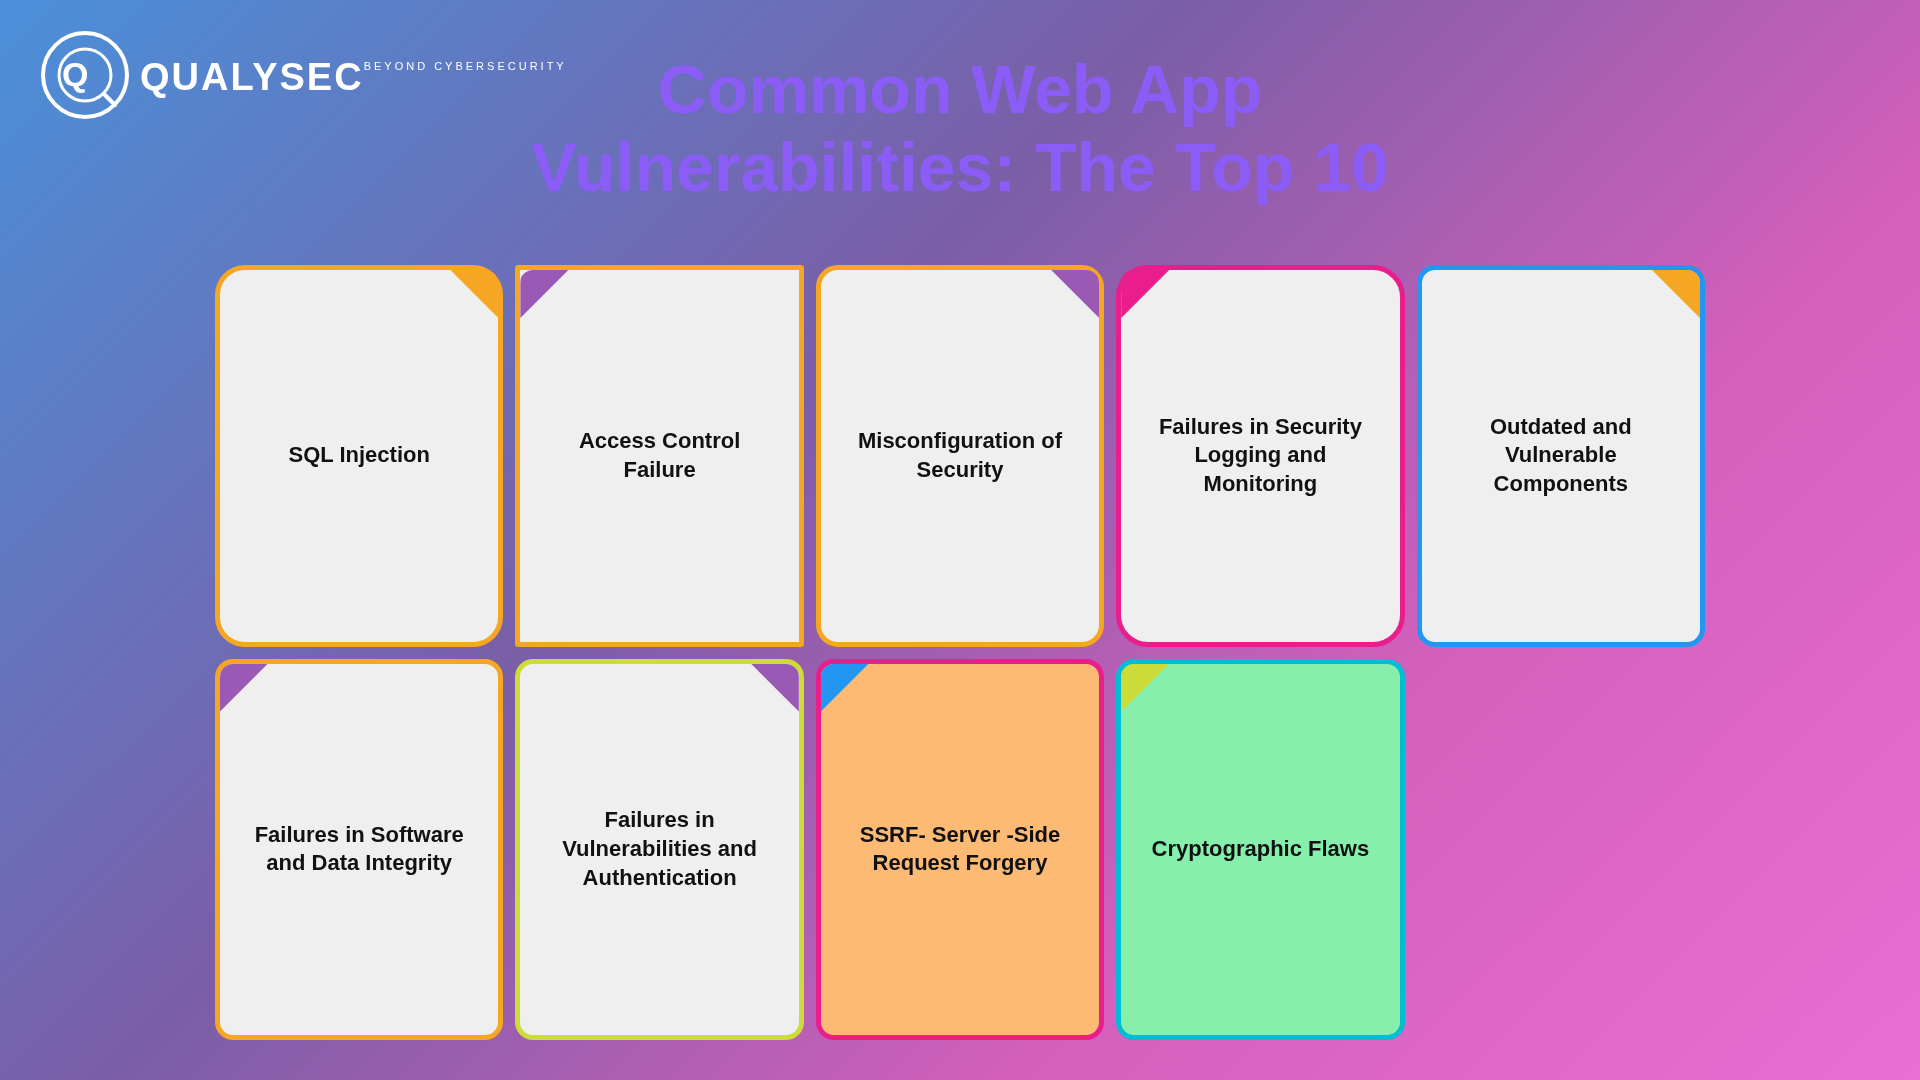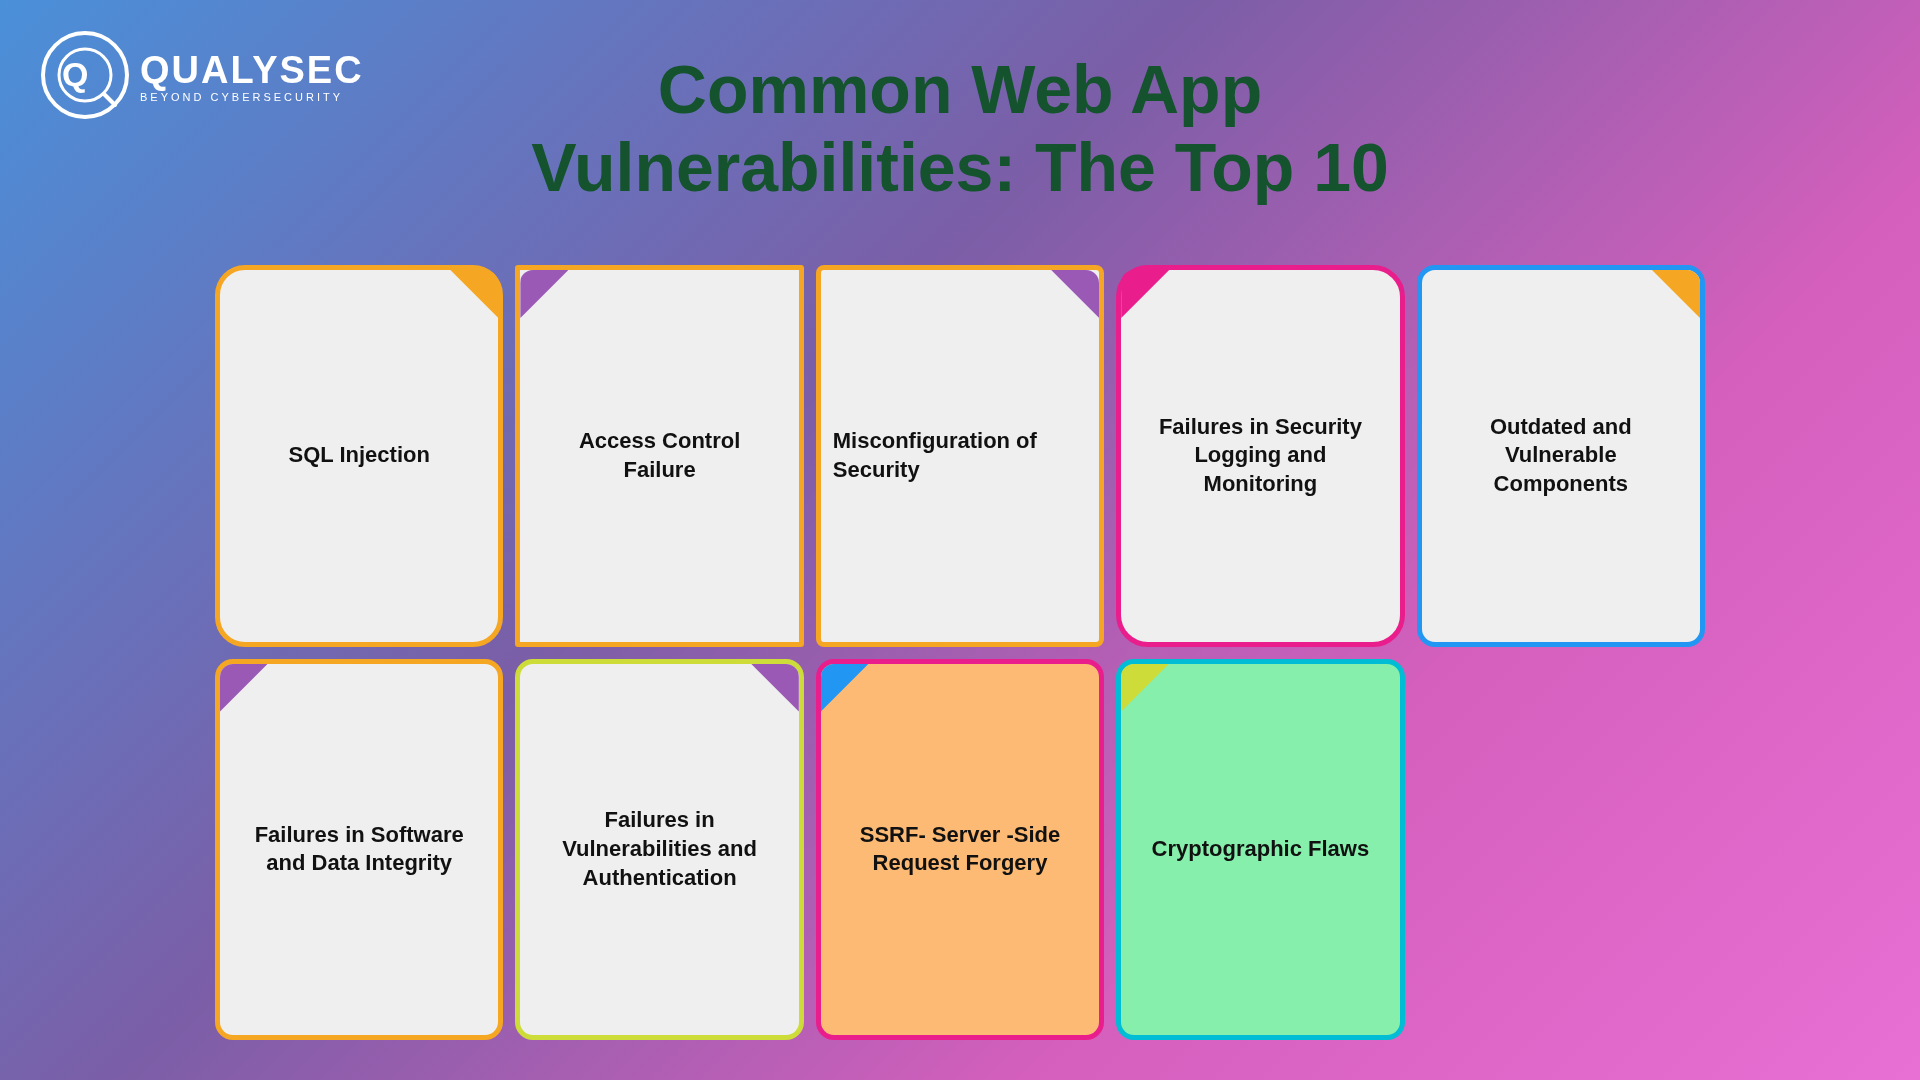--- a/index.html
+++ b/index.html
@@ -23,21 +23,20 @@
       align-items: flex-start;
     }
 
     .logo-wrapper {
       display: flex;
       align-items: center;
     }
 
     .logo-text-group {
       display: flex;
-      flex-direction: column;
     }
 
     .logo-main-text {
       color: white;
       font-size: 38px;
       font-weight: 900;
       letter-spacing: 2px;
       line-height: 1;
     }
 
@@ -49,21 +48,21 @@
       margin-top: 2px;
     }
 
     
     .main-title {
       position: absolute;
       top: 50px;
       left: 0;
       right: 0;
       text-align: center;
-      color: #14532d;
+      color: #8b5cf6;
       font-size: 68px;
       font-weight: 900;
       line-height: 1.15;
       padding: 0 200px;
     }
 
     
     .grid-container {
       position: absolute;
       top: 265px;
@@ -142,21 +141,21 @@
   </div>
 
   <div class="card-cell">
     <div style="flex:1; border: 5px solid #f5a623; border-radius: 3px; background: #efefef; display:flex; align-items:center; justify-content:flex-end; padding: 20px; position:relative; text-align:center;">
       <div style="position:absolute; top:0; left:0; width:48px; height:48px; background:#9b59b6; clip-path: polygon(0 0, 100% 0, 0 100%); border-top-left-radius:13px; z-index:4;"></div>
       <span class="card-label">Access Control Failure</span>
     </div>
   </div>
 
   <div class="card-cell">
-    <div style="flex:1; border: 5px solid #f5a623; border-radius: 8px; background: #efefef; display:flex; align-items:center; justify-content:center; padding: 12px; position:relative; text-align:left;">
+    <div style="flex:1; border: 5px solid #f5a623; border-radius: 22px; background: #efefef; display:flex; align-items:center; justify-content:center; padding: 37px; position:relative; text-align:center;">
       <div style="position:absolute; top:0; right:0; width:48px; height:48px; background:#9b59b6; clip-path: polygon(100% 0, 0 0, 100% 100%); border-top-right-radius:13px; z-index:4;"></div>
       <span class="card-label">Misconfiguration of Security</span>
     </div>
   </div>
 
   <div class="card-cell">
     <div style="flex:1; border: 5px solid #e91e8c; border-radius: 32px; background: #efefef; display:flex; align-items:center; justify-content:flex-start; padding: 20px; position:relative; text-align:center;">
       <div style="position:absolute; top:0; left:0; width:48px; height:48px; background:#e91e8c; clip-path: polygon(0 0, 100% 0, 0 100%); border-top-left-radius:13px; z-index:4;"></div>
       <span class="card-label">Failures in Security Logging and Monitoring</span>
     </div>

